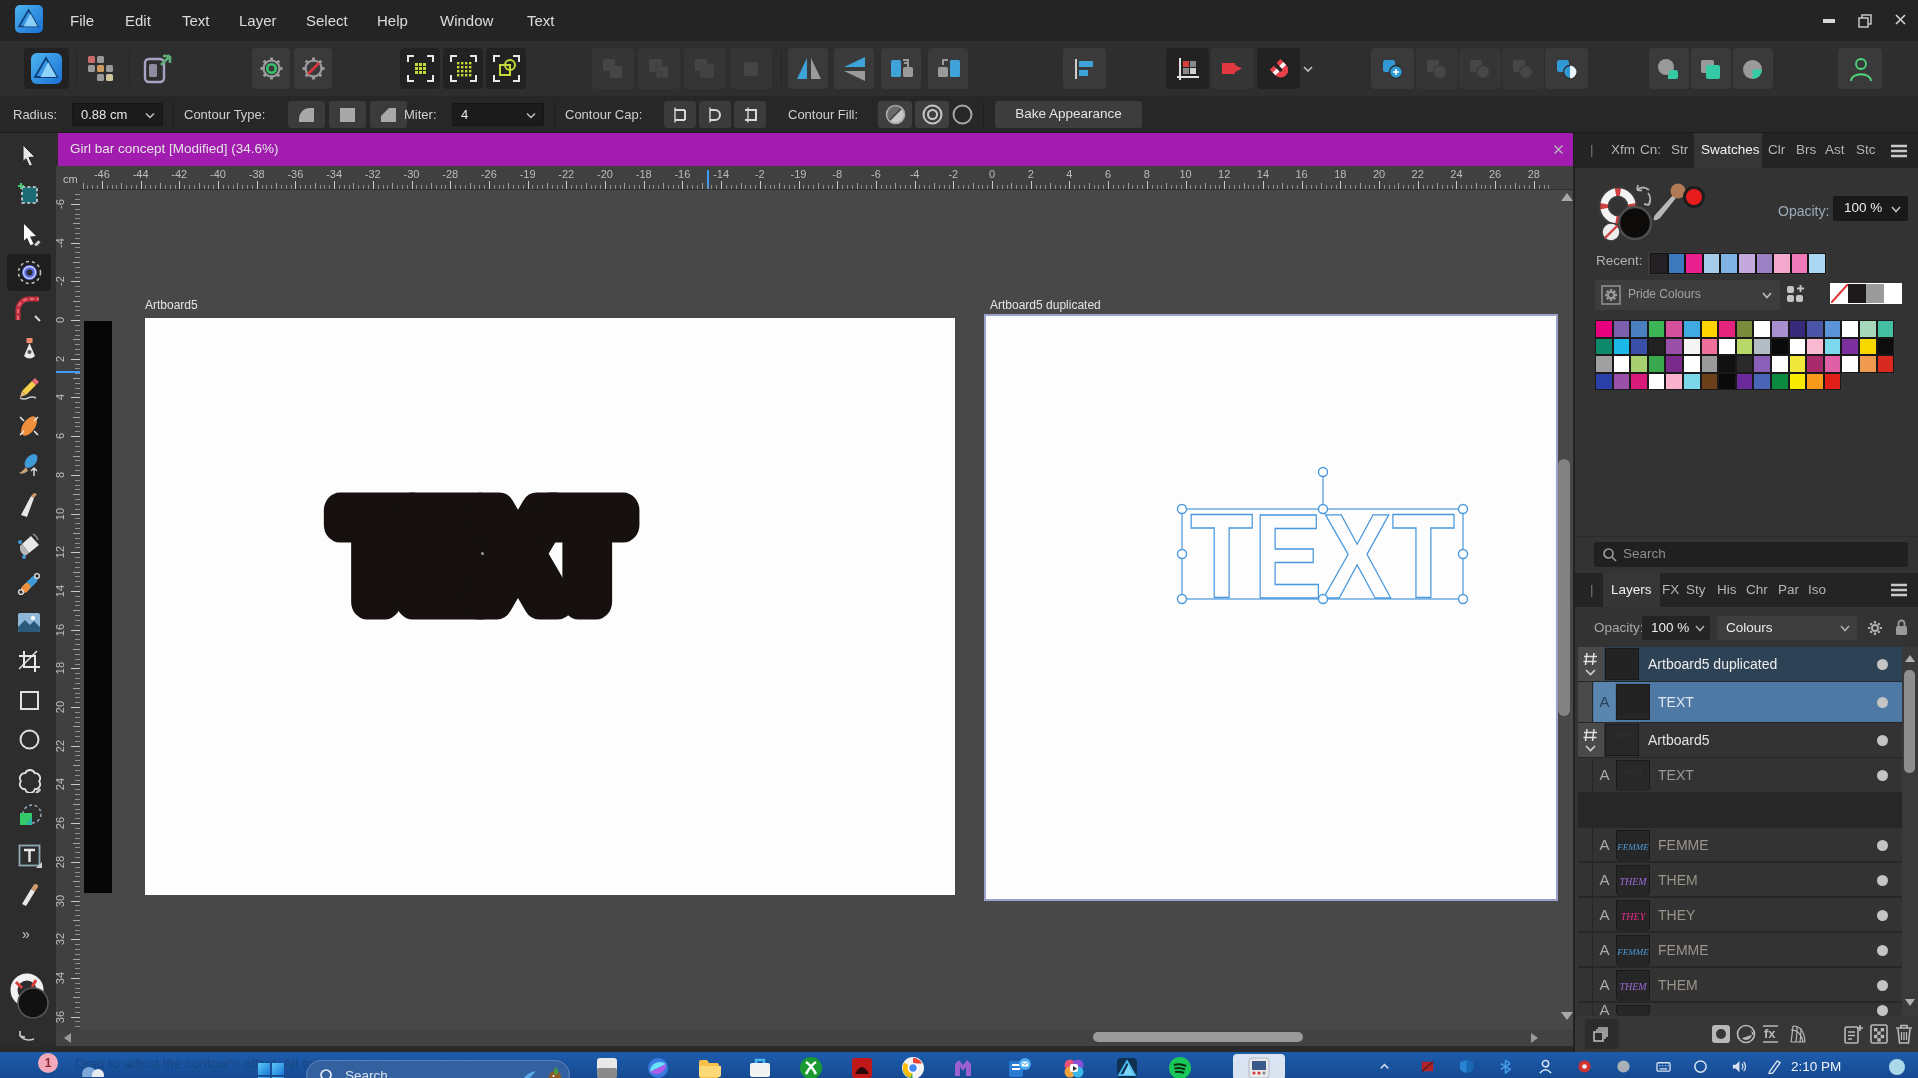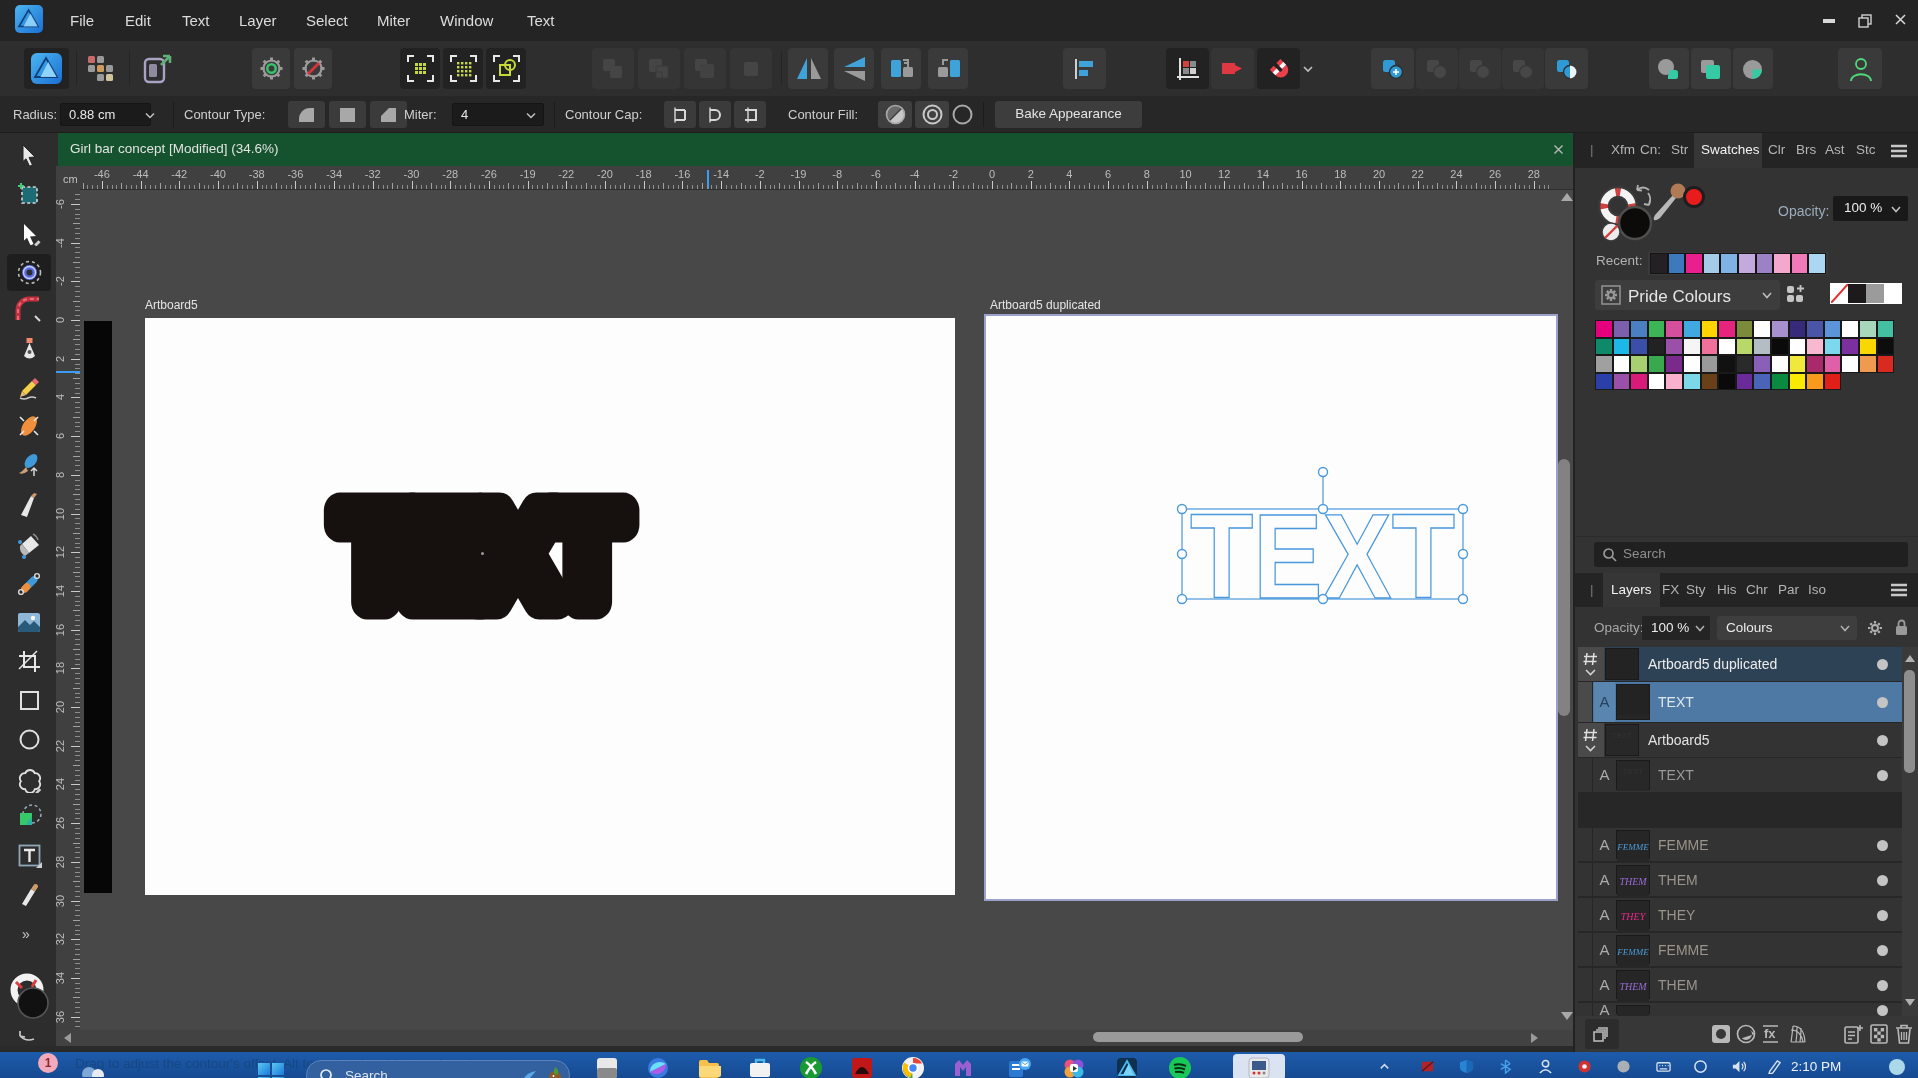--- a/index.html
+++ b/index.html
@@ -15,21 +15,21 @@
   .tbtn { position:absolute; top:7px; height:41px; border-radius:4px; background:#3a3a3a; }
   .tbtn.dark { background:#222222; }
   .tsep { position:absolute; top:10px; width:1px; height:34px; background:#242424; }
   
   #ctxbar { left:0; top:96px; width:1918px; height:37px; background:#272727; border-bottom:1px solid #1d1d1d; }
   .cxlbl { position:absolute; top:11px; color:#cfcfcf; font-size:13px; }
   .cxinput { position:absolute; top:7px; height:23px; background:#1b1b1b; border:1px solid #151515; border-radius:2px; color:#e8e8e8; font-size:13px; line-height:21px; padding-left:8px; }
   .cxbtn { position:absolute; top:5px; height:27px; border-radius:3px; background:#3b3b3b; }
   .cxsep { position:absolute; top:6px; width:1px; height:25px; background:#1c1c1c; }
   
-  #docbar { left:58px; top:133px; width:1515px; height:33px; background:#14532d; }
+  #docbar { left:58px; top:133px; width:1515px; height:33px; background:#a21caf; }
   
   #tools { left:0; top:133px; width:58px; height:913px; background:#2d2d2d; }
   
   #rcorner { left:56px; top:166px; width:24px; height:24px; background:#404040; color:#c0c0c0; font-size:11px; }
   #hruler { left:80px; top:166px; width:1493px; height:24px; background:#404040; overflow:hidden; }
   #vruler { left:56px; top:190px; width:24px; height:840px; background:#404040; overflow:hidden; }
   
   #canvas { left:80px; top:190px; width:1493px; height:840px; background:#484848; overflow:hidden; }
   #hscroll { left:56px; top:1030px; width:1517px; height:16px; background:#424242; }
   #statusstrip { left:0; top:1046px; width:1918px; height:7px; background:#2a2a2a; }
@@ -58,21 +58,21 @@
         </defs>
       <rect x="0" y="0" width="28" height="28" rx="5" fill="url(#adg)"></rect>
       <path d="M13.5 5 L23 21.5 H4 Z" fill="none" stroke="#0c3f78" stroke-width="1.6"></path>
       <path d="M15.5 8.5 L8.5 21.5 H22.8 Z" fill="#9adcff" opacity="0.85"></path>
     </svg>
     <span class="menu" style="left:70px">File</span>
     <span class="menu" style="left:125px">Edit</span>
     <span class="menu" style="left:182px">Text</span>
     <span class="menu" style="left:239px">Layer</span>
     <span class="menu" style="left:306px">Select</span>
-    <span class="menu" style="left:377px">Miter</span>
+    <span class="menu" style="left:377px">Help</span>
     <span class="menu" style="left:440px">Window</span>
     <span class="menu" style="left:527px">Text</span>
     <svg class="abs" style="left:1810px;top:8px" width="100" height="24" viewBox="0 0 100 24">
       <rect x="13" y="11" width="12" height="4" fill="#d8d8d8"></rect>
       <rect x="52" y="7" width="9" height="9" fill="none" stroke="#d0d0d0" stroke-width="1.4"></rect>
       <rect x="49" y="10" width="9" height="9" fill="#242424" stroke="#d0d0d0" stroke-width="1.4"></rect>
       <path d="M86 7 L95 16 M95 7 L86 16" stroke="#d8d8d8" stroke-width="1.5"></path>
     </svg>
   </div>
   <div class="abs" id="toolbar">
@@ -289,21 +289,21 @@
       <path d="M13.5 13.5 L23 13.5 A9.5 9.5 0 0 1 13.5 23 Z" fill="#35c9a4"></path>
     </svg>
     <div class="tbtn" style="left:1838px;width:44px"></div>
     <svg class="abs" style="left:1848px;top:14px" width="26" height="28" viewBox="0 0 26 28">
       <circle cx="13" cy="9" r="5" fill="none" stroke="#4fd97a" stroke-width="1.8"></circle>
       <path d="M3 26 C3 17 23 17 23 26" fill="none" stroke="#4fd97a" stroke-width="1.8"></path>
     </svg>
   </div>
   <div class="abs" id="ctxbar">
     <span class="cxlbl" style="left:13px">Radius:</span>
-    <div class="cxinput" style="left:60px;width:91px">0.88 cm</div>
+    <div class="cxinput" style="left:72px;width:91px">0.88 cm</div>
     <svg class="abs" style="left:144px;top:15px" width="12" height="10" viewBox="0 0 12 10">
         <path d="M2 2.5 L6 6.5 L10 2.5" stroke="#c0c0c0" stroke-width="1.5" fill="none"></path>
       </svg>
     <div class="cxsep" style="left:173px"></div>
     <span class="cxlbl" style="left:184px">Contour Type:</span>
     <div class="cxbtn" style="left:288px;width:37px"></div>
     <div class="cxbtn" style="left:329px;width:37px"></div>
     <div class="cxbtn" style="left:370px;width:37px"></div>
     <svg class="abs" style="left:297px;top:10px" width="19" height="18" viewBox="0 0 19 18">
         <path d="M2 16 V13 A11 11 0 0 1 13 2 H17 V16 Z" fill="#a8a8a8"></path>
@@ -1095,21 +1095,21 @@
     <div class="sw" style="left:215.8px;background:#f07ab8"></div>
     <div class="sw" style="left:233.4px;background:#abd7f3"></div>
     <div class="abs" style="left:20px;top:147px;width:185px;height:30px;background:#3d3d3d;border-radius:3px"></div>
     <svg class="abs" style="left:26px;top:152px" width="20" height="20" viewBox="0 0 20 20">
       <rect x="1" y="1" width="18" height="18" fill="none" stroke="#8e8e8e" stroke-width="1.6"></rect>
       <circle cx="10" cy="10" r="3" fill="none" stroke="#999" stroke-width="2"></circle>
       <g stroke="#999" stroke-width="2.4">
           <path d="M10 4 v2.4 M10 13.6 v2.4 M4 10 h2.4 M13.6 10 h2.4 M5.8 5.8 l1.7 1.7 M12.5 12.5 l1.7 1.7 M14.2 5.8 l-1.7 1.7 M7.5 12.5 l-1.7 1.7"></path>
         </g>
     </svg>
-    <span class="abs" style="left:53px;top:154px;color:#e5e5e5;font-size:17px">Pride Colours</span>
+    <span class="abs" style="left:53px;top:154px;color:#a3a3a3;font-size:12px">Pride Colours</span>
     <svg class="abs" style="left:186px;top:158px" width="12" height="9" viewBox="0 0 12 9">
         <path d="M2 2 L6 6.5 L10 2" stroke="#c0c0c0" stroke-width="1.5" fill="none"></path>
       </svg>
     <svg class="abs" style="left:210px;top:150px" width="21" height="21" viewBox="0 0 21 21">
       <rect x="2" y="3" width="7" height="7" rx="2" fill="#c4c4c4"></rect>
       <rect x="2" y="12" width="7" height="7" rx="2" fill="#c4c4c4"></rect>
       <rect x="11" y="12" width="7" height="7" rx="2" fill="#c4c4c4"></rect>
       <path d="M15.5 2 v7 M12 5.5 h7" stroke="#c4c4c4" stroke-width="1.8"></path>
     </svg>
     <div class="abs" style="left:255px;top:150px;width:72px;height:21px;background:#fff"></div>

